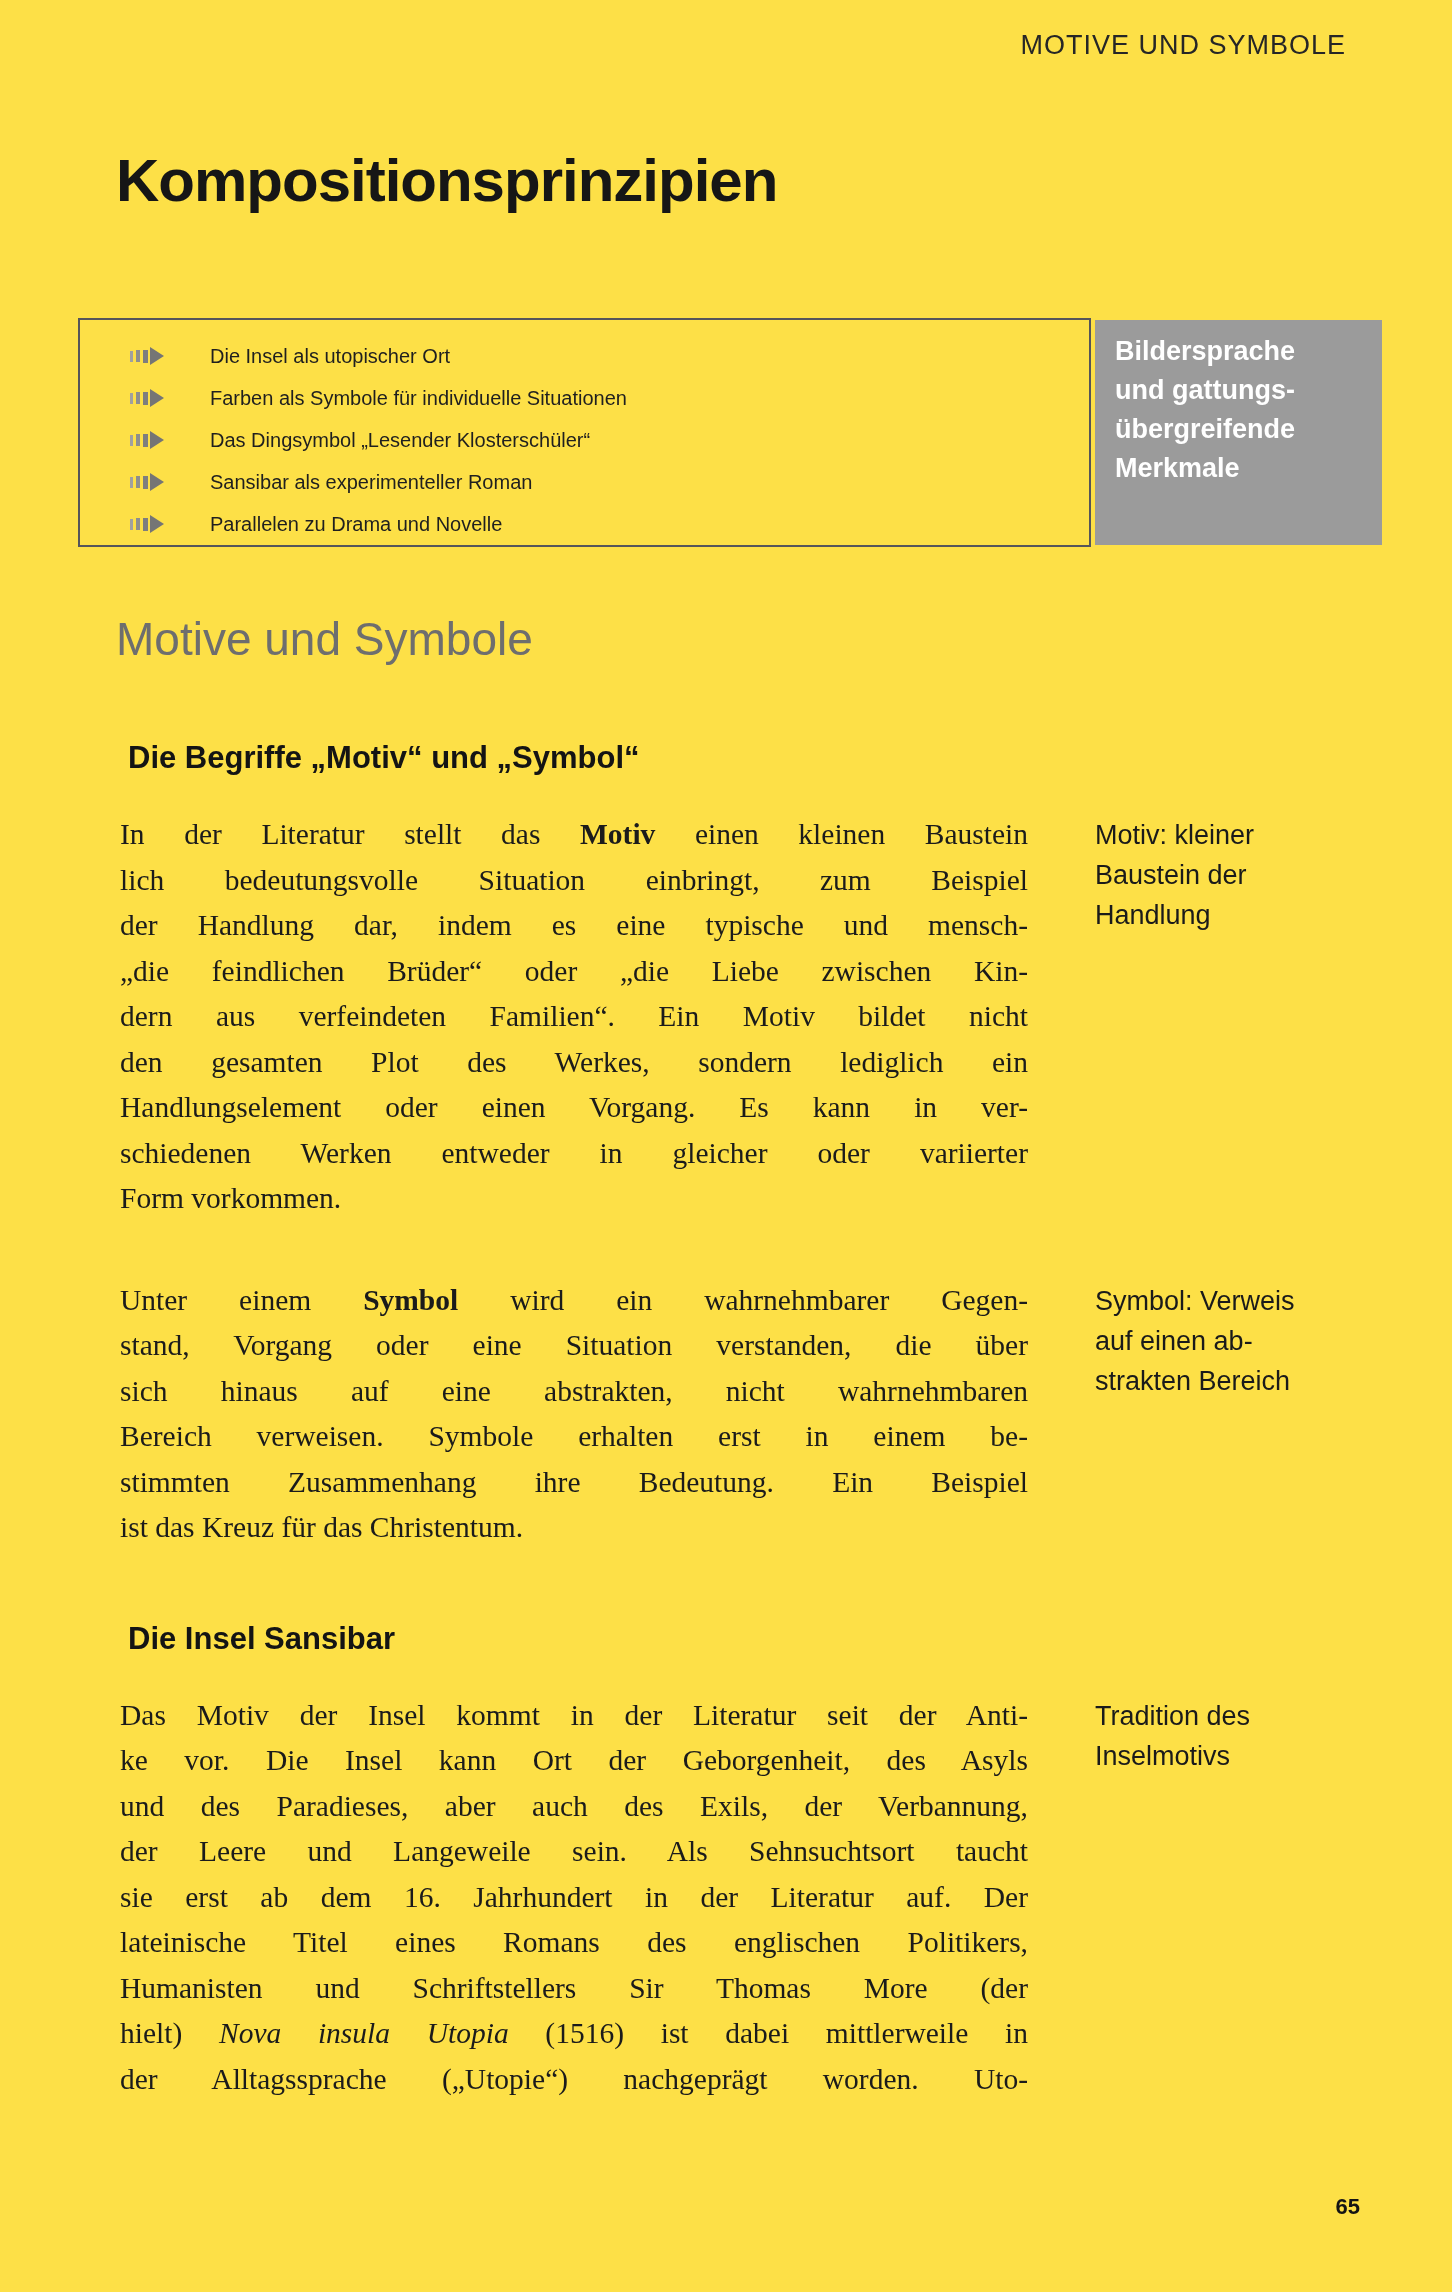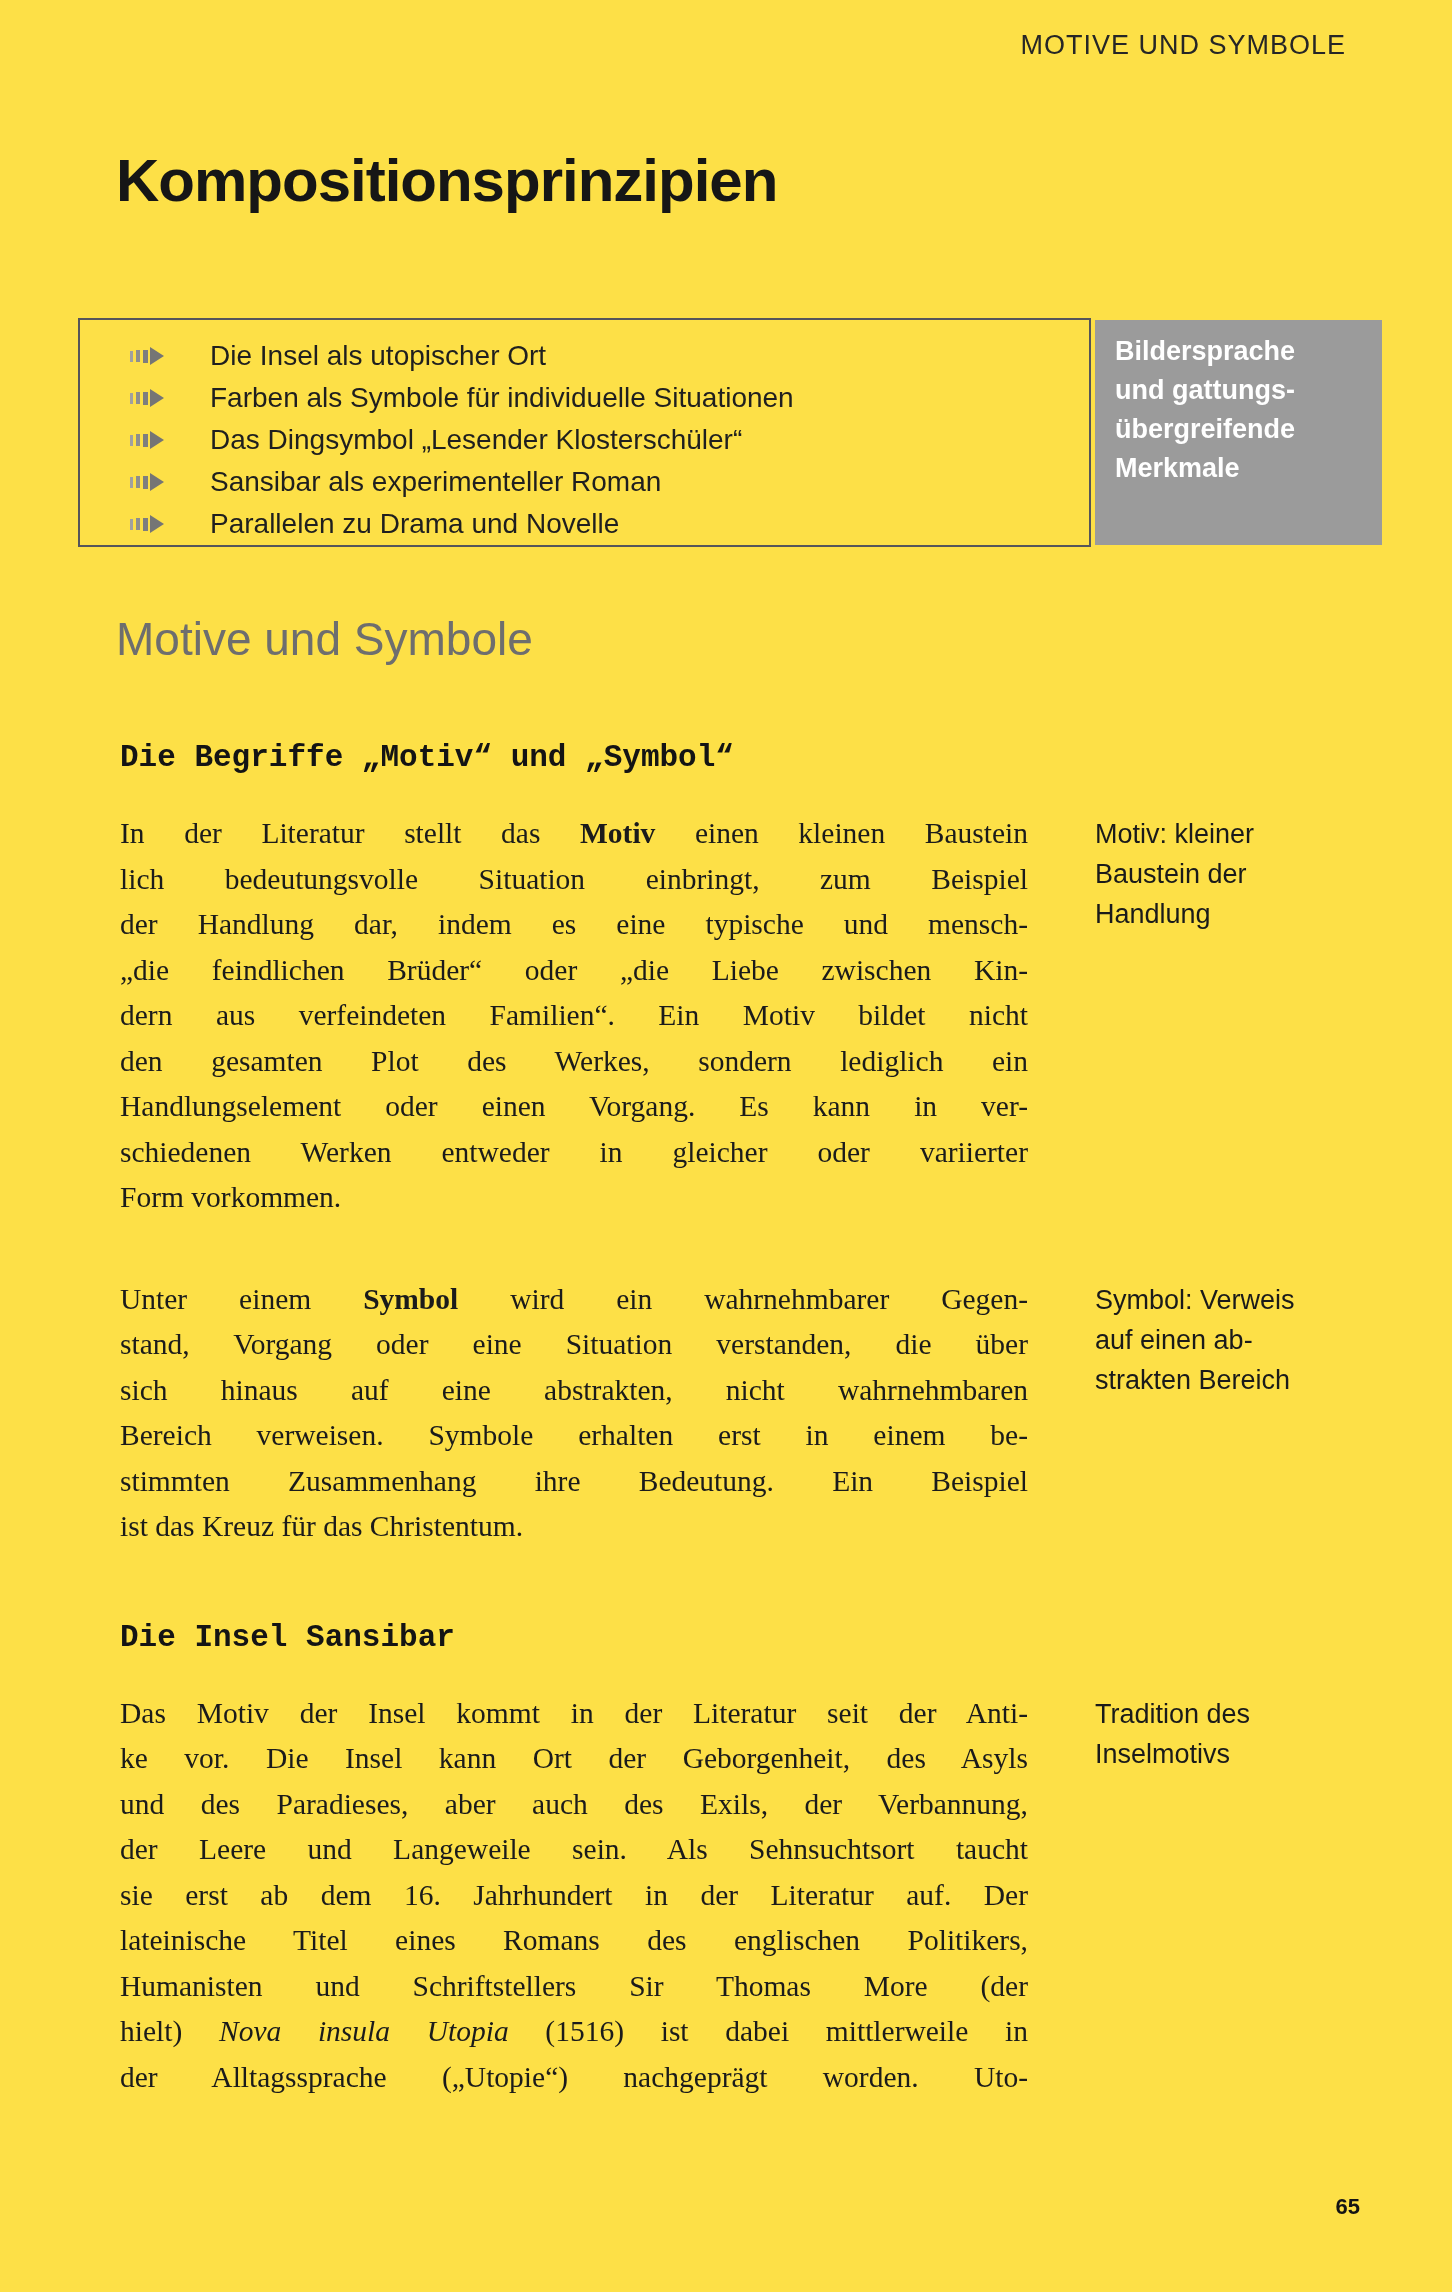--- a/index.html
+++ b/index.html
@@ -21,42 +21,42 @@
     font-size:60px; font-weight:bold; letter-spacing:-1px; color:#161616;
   }
 
   
   .overview-row { position:absolute; left:78px; top:318px; width:1304px; display:flex; gap:4px; }
   .overview-box {
     width:1013px; height:229px; box-sizing:border-box;
     border:2px solid #55555a; padding-top:15px;
   }
   .overview-list { list-style:none; margin:0; padding:0; }
-  .overview-item { display:flex; align-items:center; height:42px; font-size:28px; color:#1f1f1f; }
+  .overview-item { display:flex; align-items:center; height:42px; font-size:20px; color:#1f1f1f; }
   .arrow { display:inline-flex; align-items:center; margin-left:50px; }
   .arrow .b1 { width:3px; height:11px; background:#a0a0a0; margin-right:3px; }
   .arrow .b2 { width:4px; height:12px; background:#8e8e8e; margin-right:3px; }
   .arrow .b3 { width:5px; height:13px; background:#7e7e7e; margin-right:2px; }
   .arrow .head { width:0; height:0; border-left:14px solid #757575;
                  border-top:9px solid transparent; border-bottom:9px solid transparent; }
   .overview-item .itext { margin-left:46px; }
 
   .side-box {
     width:287px; height:225px; margin-top:2px; box-sizing:border-box;
     color:#ffffff; font-weight:bold; font-size:27px; line-height:39px;
     padding:12px 18px; white-space:pre-line;
   }
 
   
   .content { position:absolute; left:120px; top:612px; width:1262px; }
   .section-title { margin:0; margin-left:-4px; font-size:46px; font-weight:500; color:#6e6e6e; }
 
   .sub-section { margin-top:70px; }
   .sub-section:first-of-type { margin-top:74px; }
-  .sub-heading { margin:0; font-size:31px; font-weight:bold; color:#141414;font-family:Liberation Mono, monospace; }
+  .sub-heading { margin:8px; font-size:31px; font-weight:bold; color:#141414; }
 
   .para-row { display:grid; grid-template-columns:908px 287px; column-gap:67px; margin-top:36px; }
   .para-row + .para-row { margin-top:56px; }
 
   .body-col .line {
     font-family:"Liberation Serif", serif; font-size:29.5px; line-height:45.5px;
     color:#1b1b1b; text-align:justify; text-align-last:justify;
   }
   .body-col .line.left { text-align-last:left; }
   .body-col .line .b { font-weight:bold; }

